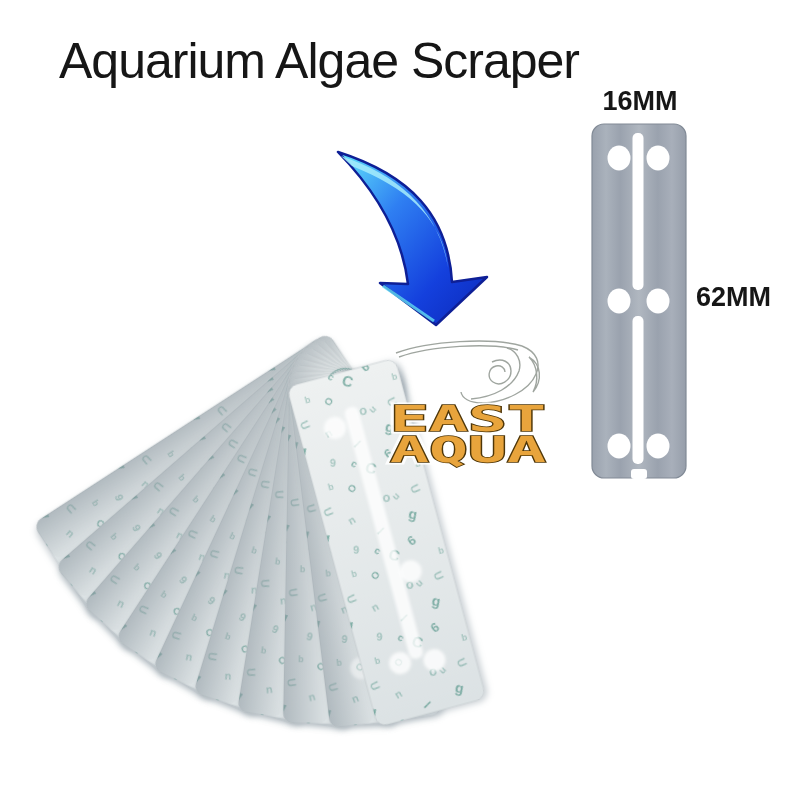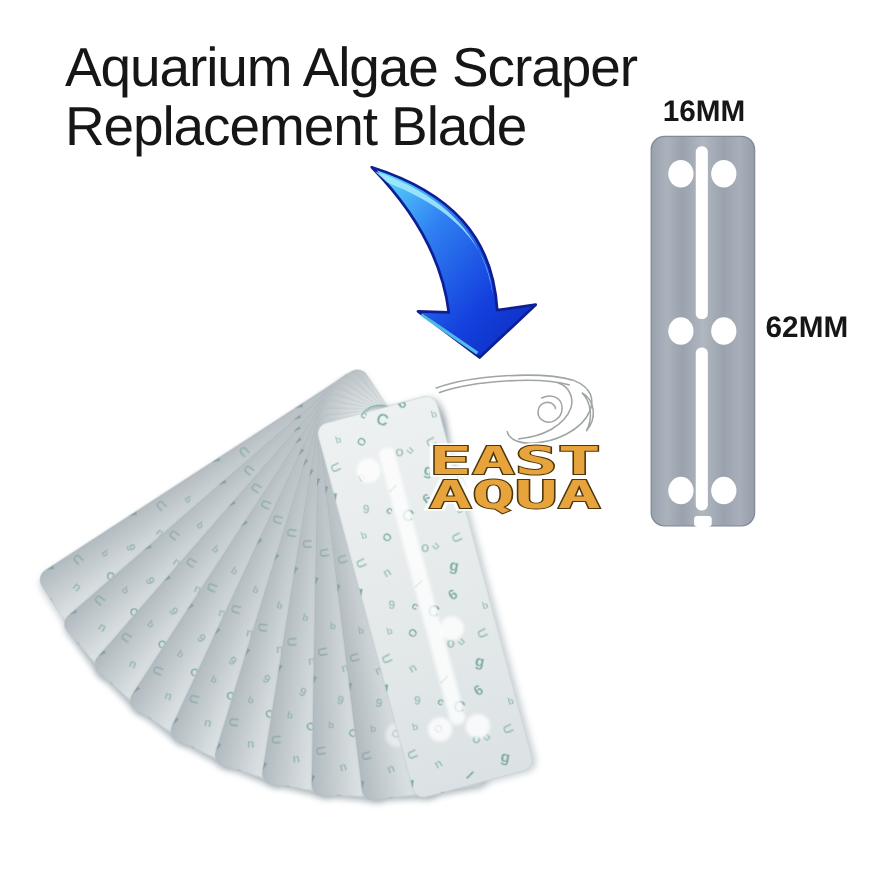--- a/index.html
+++ b/index.html
@@ -16,21 +16,20 @@
   .brand-text{
     font-family:"DejaVu Sans Mono", monospace;
     font-weight:bold;
   }
 </style>
 </head>
 <body>
 
 <div class="title">
   <div>Aquarium Algae Scraper</div>
-  <div>Replacement Blade</div>
 </div>
 
 <svg id="scene" width="800" height="800" viewBox="0 0 800 800">
   <defs>
     <linearGradient id="arrowG" x1="0" y1="0" x2="1" y2="1">
       <stop offset="0" stop-color="#62e8fb"></stop>
       <stop offset="0.35" stop-color="#2f7ff2"></stop>
       <stop offset="0.7" stop-color="#1440dd"></stop>
       <stop offset="1" stop-color="#0b28b8"></stop>
     </linearGradient>

